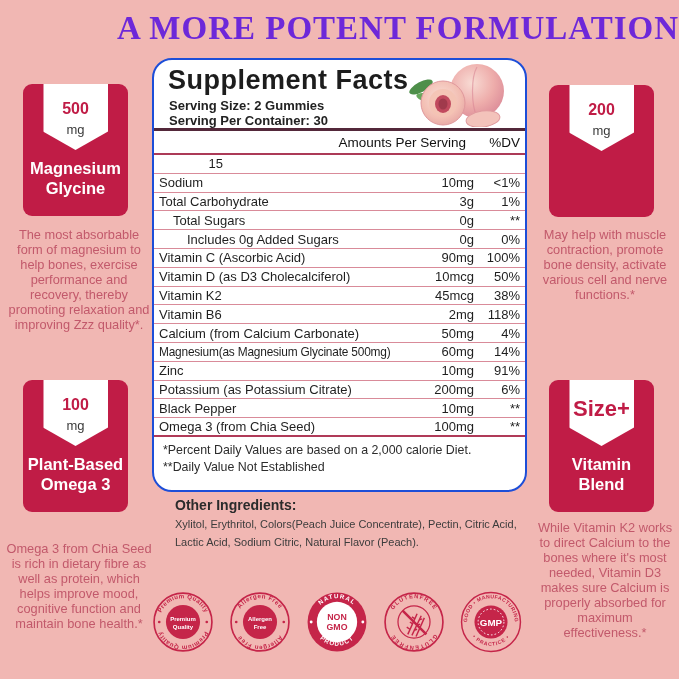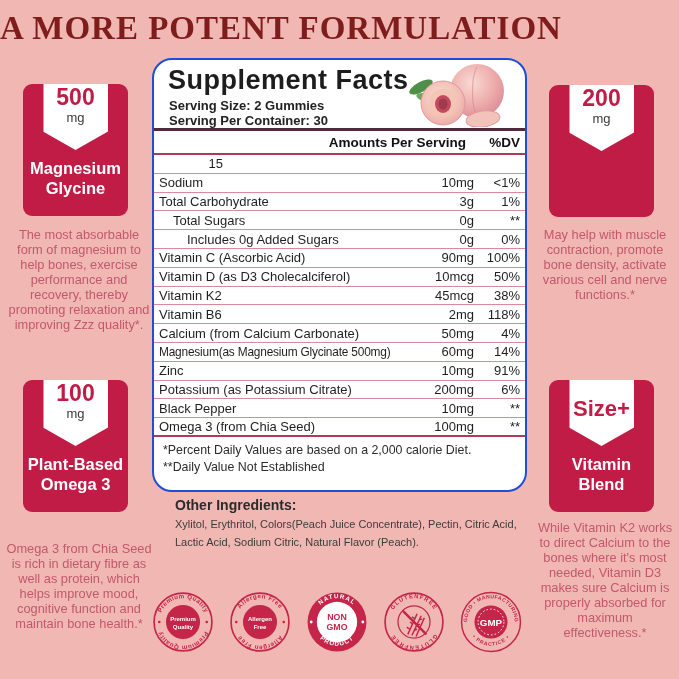--- a/index.html
+++ b/index.html
@@ -2,39 +2,39 @@
 <html><head>
 <meta charset="utf-8">
 <style>
   html,body{margin:0;padding:0;}
   .stage{
     position:relative;width:679px;height:679px;overflow:hidden;
     background:#f1b7b3;
     font-family:"Liberation Sans", sans-serif;
   }
   .main-title{
-    position:absolute;top:10px;left:0;width:679px;text-align:left;
+    position:absolute;top:10px;left:0;width:679px;text-align:right;
     font-family:"Liberation Serif", serif;font-weight:bold;
-    font-size:33px;letter-spacing:1px;color:#7f1d1d;
+    font-size:33px;letter-spacing:1px;color:#6d28d9;
   }
   
   .panel{
     position:absolute;left:152px;top:58px;width:375px;height:434px;
     box-sizing:border-box;background:#ffffff;border:2px solid #1d4ed8;
     border-radius:20px;
   }
   .sf-title{position:absolute;left:14px;top:5px;font-size:27px;font-weight:bold;color:#1d1d1d;letter-spacing:.5px;}
   .serving1{position:absolute;left:15px;top:38px;font-size:13px;font-weight:bold;color:#222;}
   .serving2{position:absolute;left:15px;top:53px;font-size:13px;font-weight:bold;color:#222;}
   .peach{position:absolute;right:8px;top:1px;}
   .rule-dark{position:absolute;left:0;right:0;top:68px;height:3px;background:#53283a;}
   .amounts-row{
     position:absolute;left:5px;right:5px;top:71px;height:22px;
     display:flex;align-items:center;justify-content:flex-end;gap:14px;
-    font-size:13.5px;font-weight:bold;color:#111;
+    font-size:13.5px;font-weight:normal;color:#111;
   }
   .amounts-row .dvh{width:40px;text-align:right;}
   .rule-red{position:absolute;left:0;right:0;top:93px;height:2px;background:#ac3a57;}
   .rows{position:absolute;left:0;right:0;top:95px;}
   .t-row{
     display:flex;align-items:center;box-sizing:border-box;height:18.8px;
     padding:0 5px;border-bottom:1.4px solid #d98b99;
     font-size:13px;color:#1f1f1f;
   }
   .t-row:last-child{border-bottom:2px solid #b03a58;}
@@ -53,21 +53,21 @@
   .badge{
     position:absolute;width:105px;height:132px;background:#c01c46;
     border-radius:9px;
   }
   .chevron{
     position:absolute;left:50%;top:0;transform:translateX(-50%);
     width:65px;height:66px;background:#ffffff;
     clip-path:polygon(0 0,100% 0,100% 72%,50% 100%,0 72%);
     display:flex;flex-direction:column;align-items:center;
   }
-  .chev-value{margin-top:0;font-size:23px;font-weight:bold;color:#c01c46;line-height:26px;}
+  .chev-value{margin-top:12px;font-size:16px;font-weight:bold;color:#c01c46;line-height:26px;}
   .chev-value.plus{margin-top:16px;font-size:22px;}
   .chev-unit{font-size:13px;color:#3a3a3a;line-height:15px;}
   .badge-name{
     position:absolute;left:4px;right:4px;top:74px;text-align:center;
     color:#ffffff;font-size:16.5px;font-weight:bold;line-height:20px;
   }
   .side-desc{
     position:absolute;text-align:center;
     font-size:12.8px;line-height:15px;color:#c2596b;
   }

